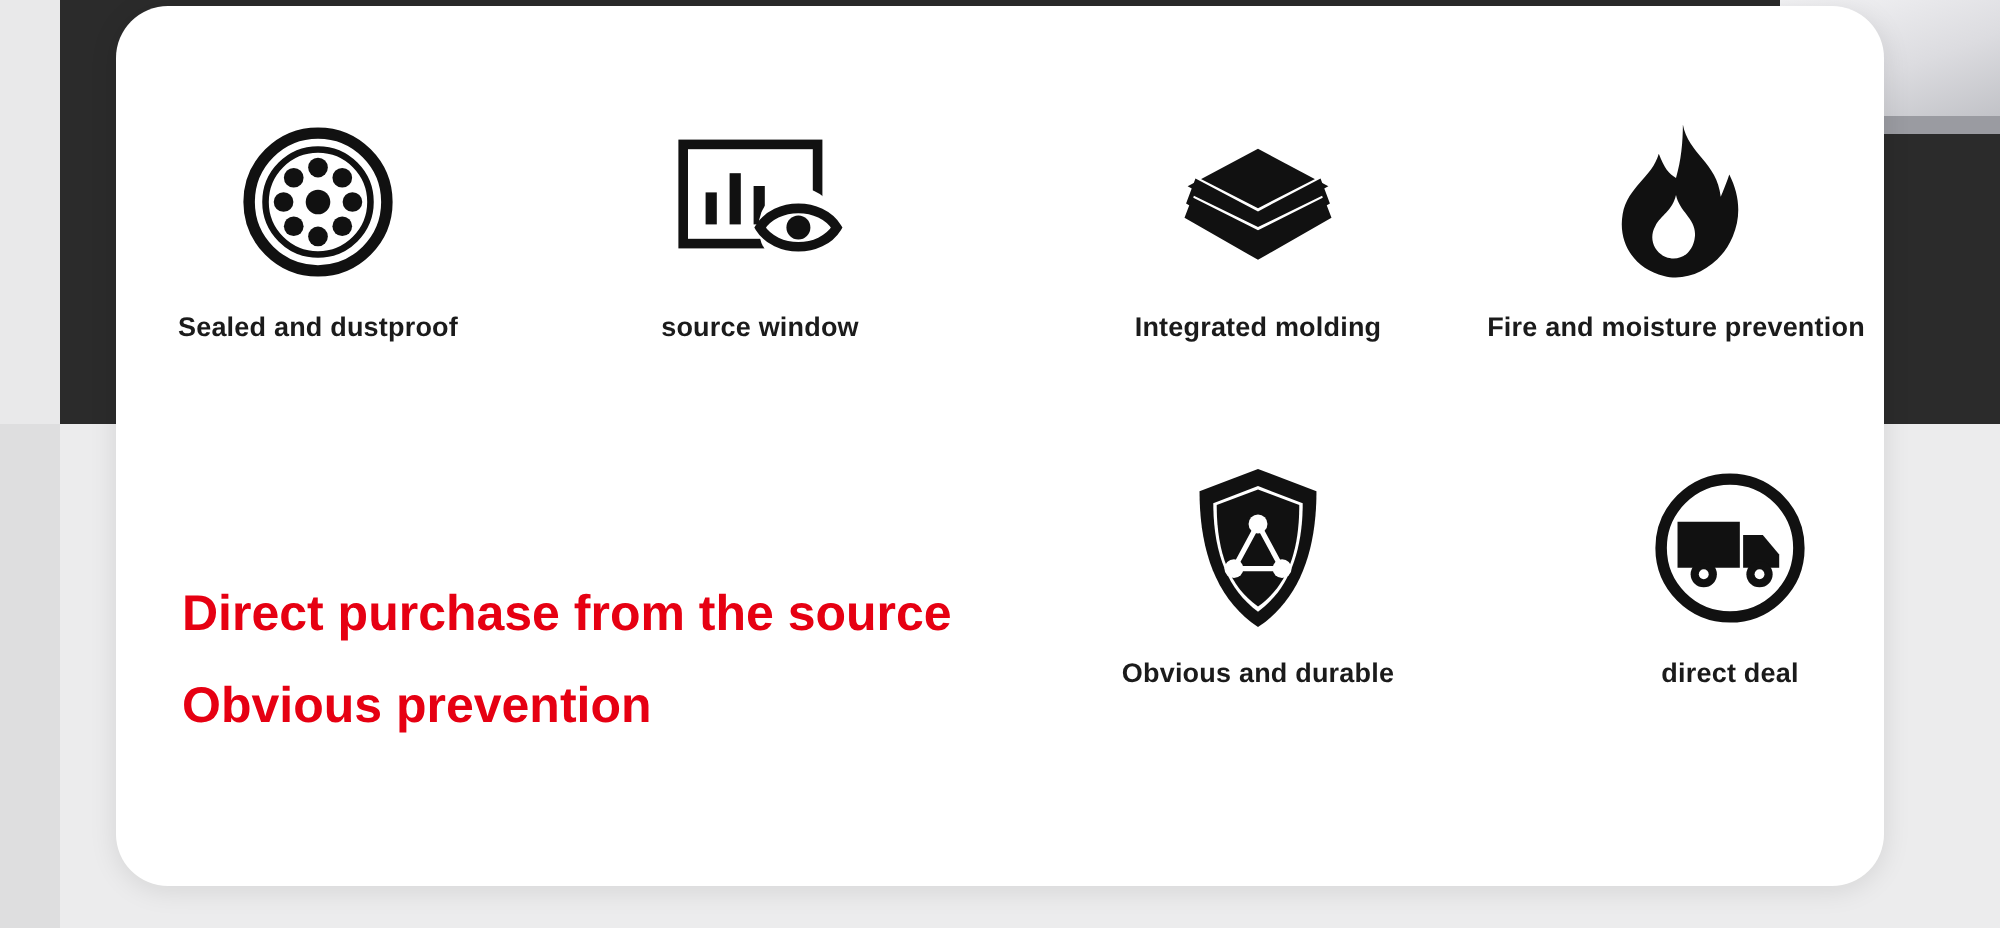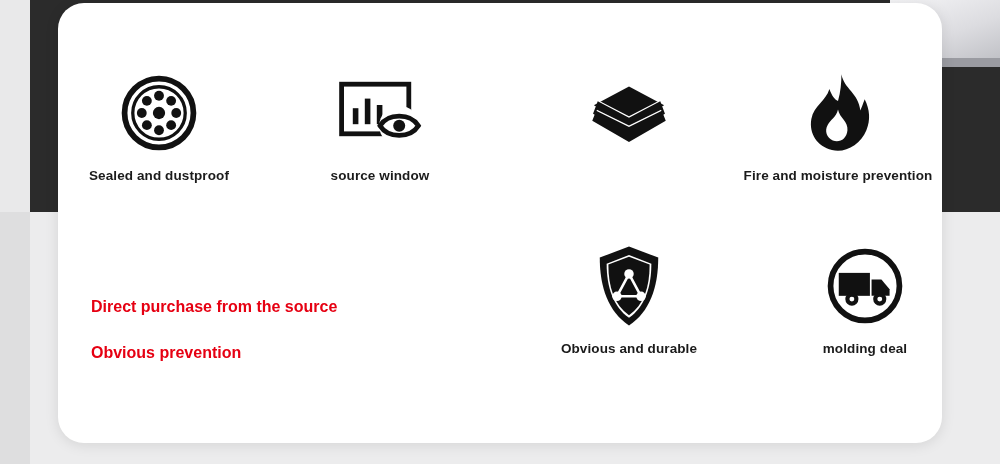--- a/index.html
+++ b/index.html
@@ -66,21 +66,21 @@
     width: 884px;
     height: 440px;
     background: #ffffff;
     border-radius: 26px;
     box-shadow: 0 2px 14px rgba(0,0,0,0.10);
   }
 
   
   .features {
     position: absolute;
-    left: 0; top: 12px;
+    left: 0; top: 0;
     width: 884px;
     height: 440px;
   }
   .feature {
     position: absolute;
     width: 200px;
     text-align: center;
   }
   .feature .icon {
     height: 86px;
@@ -108,21 +108,21 @@
 
   
   .headline {
     position: absolute;
     left: 33px;
     top: 281px;
     width: 460px;
   }
   .headline .line {
     color: #e60012;
-    font-size: 16px;
+    font-size: 25px;
     font-weight: bold;
     line-height: 46px;
     white-space: nowrap;
   }
   svg { display: block; }
 </style>
 </head>
 <body>
 
 <div id="stage">
@@ -174,20 +174,21 @@
       <div class="feature f2">
         <div class="icon">
           <svg width="86" height="82" viewBox="0 0 110 100">
             <path d="M55 16 L100 40 L55 64 L10 40 Z" fill="#111"></path>
             <path d="M55 54 L94 34 L100 52 L55 76 L10 52 L16 34 Z" fill="#fff"></path>
             <path d="M55 56 L95 35 L101 51 L55 77 L9 51 L15 35 Z" fill="#111"></path>
             <path d="M55 66 L96 46 L101 60 L55 86 L9 60 L14 46 Z" fill="#fff"></path>
             <path d="M55 68 L97 47 L102 60 L55 87 L8 60 L13 47 Z" fill="#111"></path>
           </svg>
         </div>
+        <div class="label">Integrated molding</div>
       </div>
 
       <div class="feature f3">
         <div class="icon">
           <svg width="70" height="86" viewBox="0 0 80 100">
             <path d="M44 5 C47 22, 64 27, 66 47 C69 40, 71 34, 71 34 C77 46, 78 58, 73 70
                      C66 87, 48 97, 33 93 C16 89, 6 74, 9 57 C12 41, 26 36, 30 22
                      C33 30, 36 34, 40 36 C43 26, 44 15, 44 5 Z" fill="#111"></path>
             <path d="M40 46 C42 56, 52 60, 51 70 C50 80, 42 85, 34 82 C27 79, 24 71, 28 64
                      C31 58, 38 55, 40 46 Z" fill="#fff"></path>
@@ -216,21 +217,21 @@
           <svg width="82" height="82" viewBox="0 0 100 100">
             <circle cx="50" cy="50" r="42" fill="none" stroke="#111" stroke-width="7"></circle>
             <path d="M18 34 H56 V62 H18 Z" fill="#111"></path>
             <path d="M58 42 H70 L80 54 V62 H58 Z" fill="#111"></path>
             <circle cx="34" cy="66" r="8" fill="#111"></circle>
             <circle cx="34" cy="66" r="3" fill="#fff"></circle>
             <circle cx="68" cy="66" r="8" fill="#111"></circle>
             <circle cx="68" cy="66" r="3" fill="#fff"></circle>
           </svg>
         </div>
-        <div class="label">molding deal</div>
+        <div class="label">direct deal</div>
       </div>
 
     </div>
 
     <div class="headline">
       <div class="line">Direct purchase from the source</div>
       <div class="line">Obvious prevention</div>
     </div>
   </div>
 

